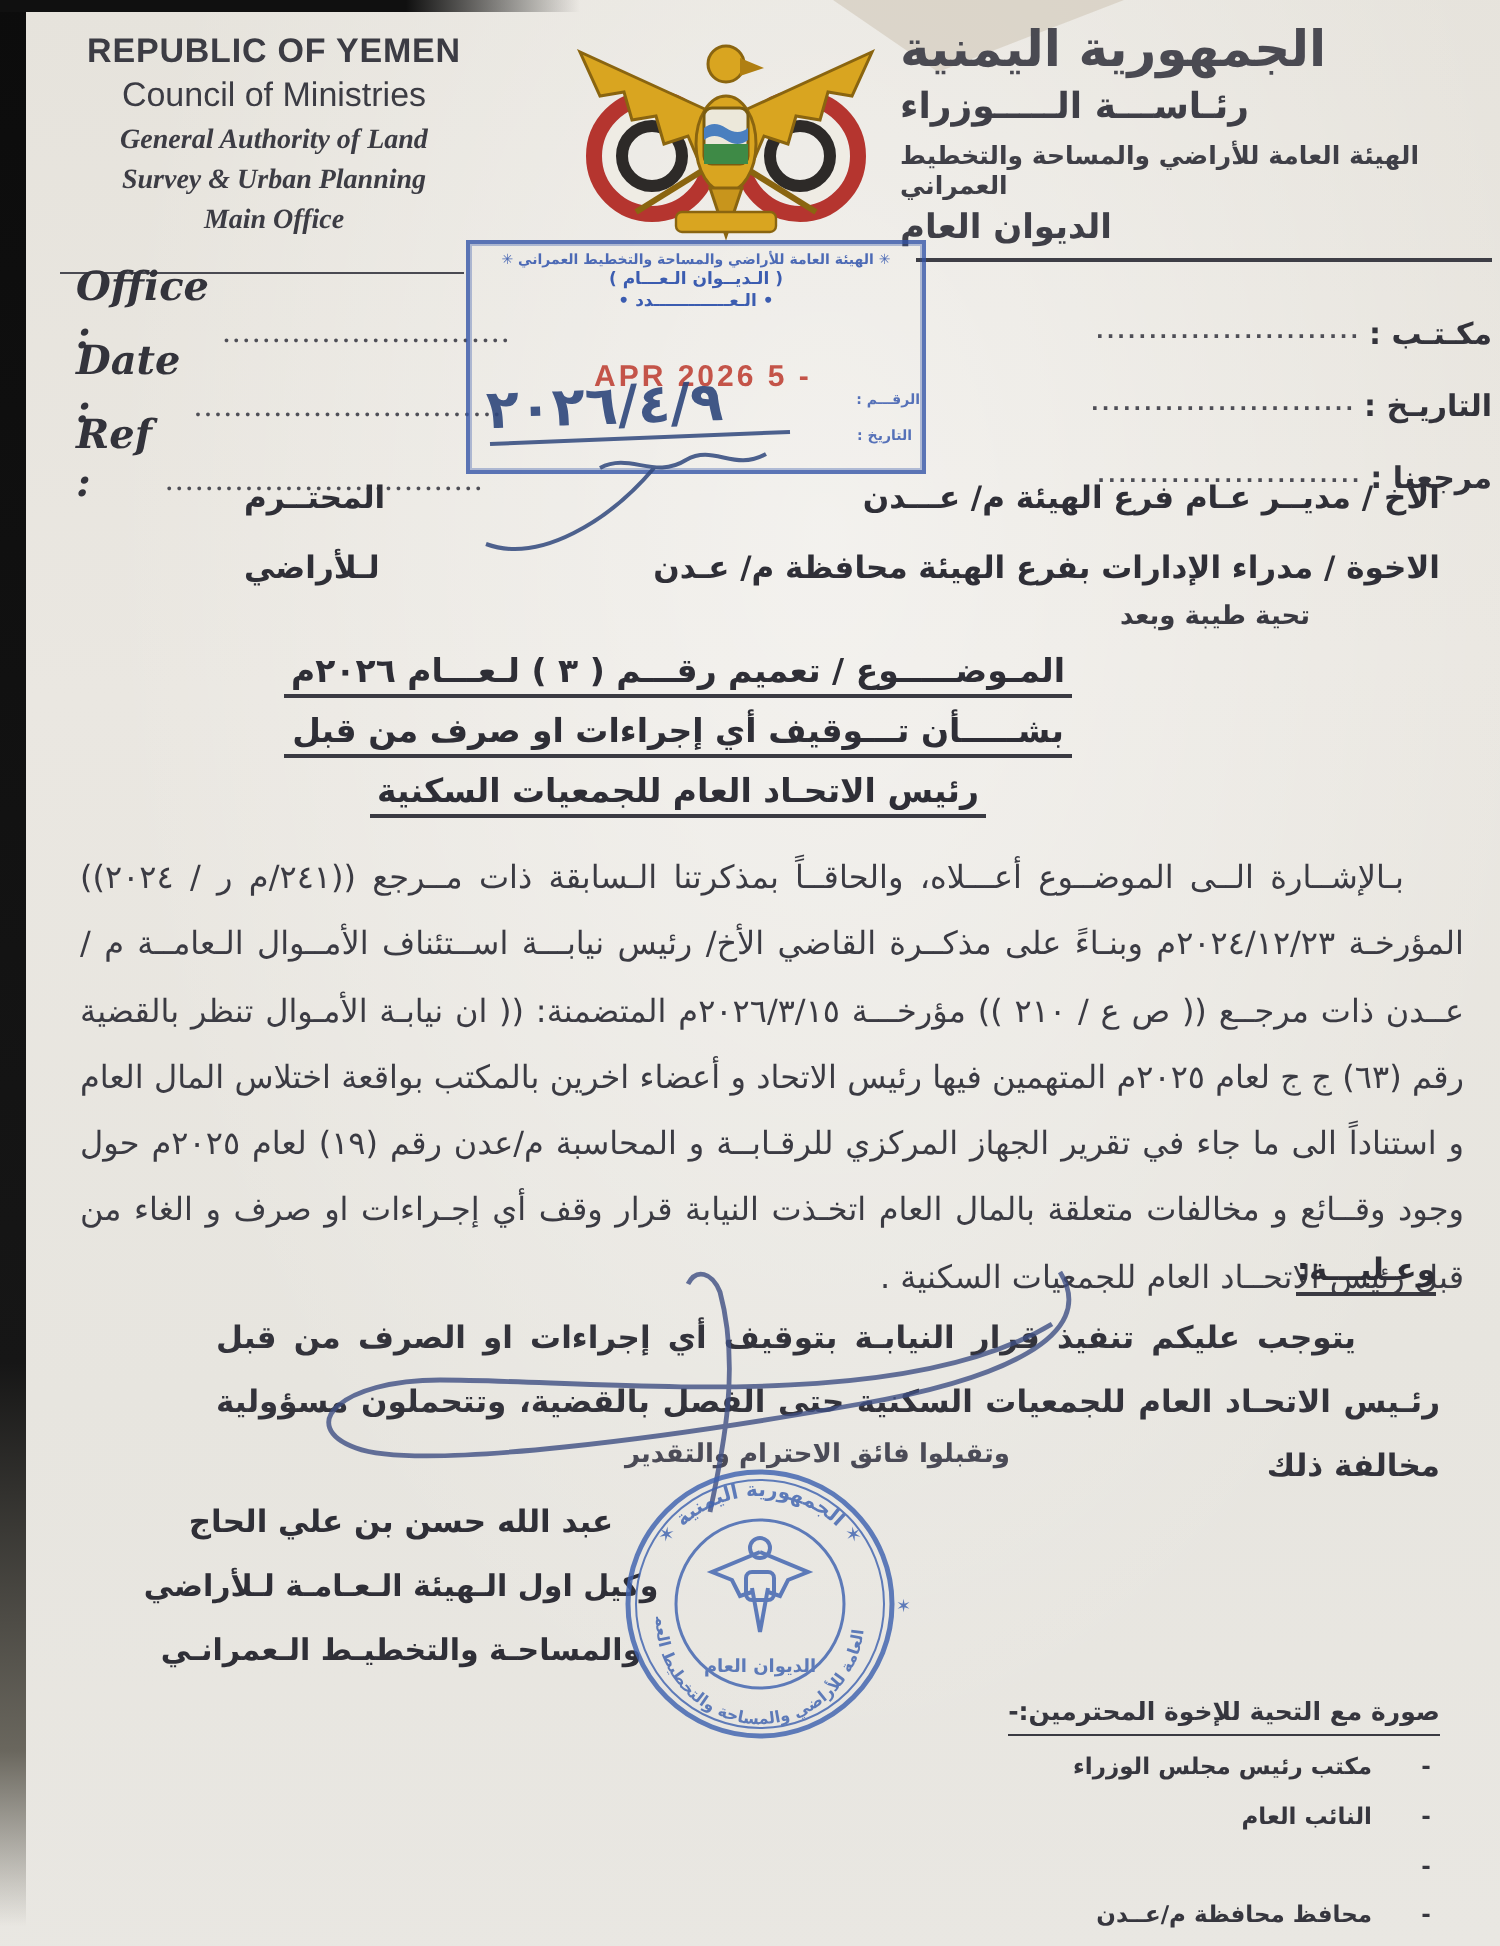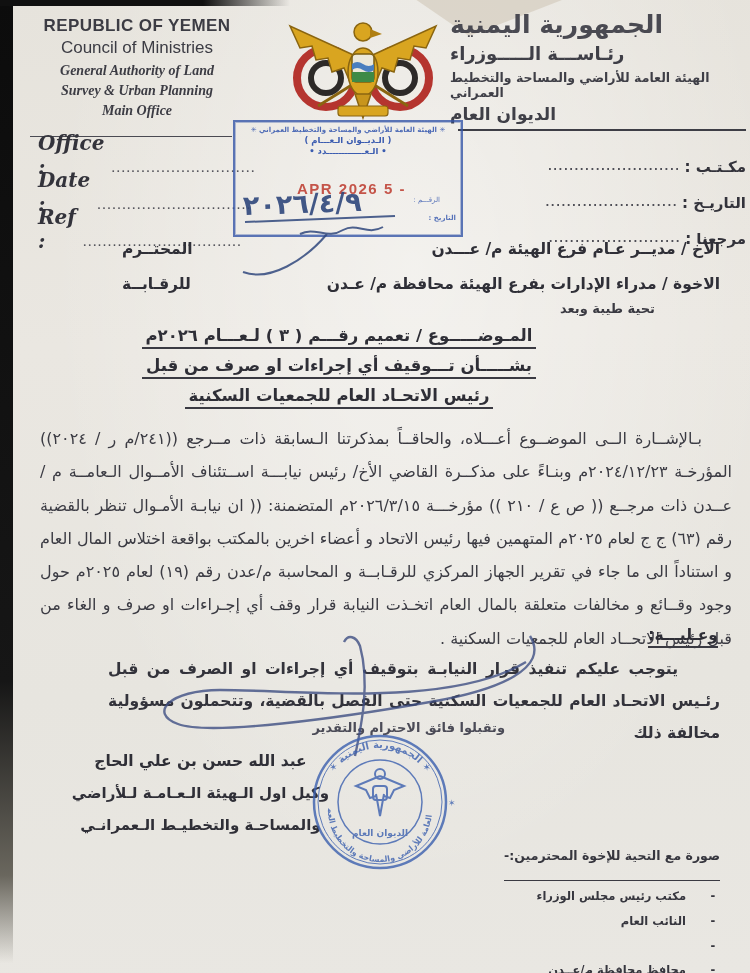--- a/index.html
+++ b/index.html
@@ -42,21 +42,21 @@
   .f-ar .dots{font-size:10px;letter-spacing:1.5px;color:#4e4e56;padding:0 4px 4px 0;}
   
   .stampbox{left:233px;top:120px;width:226px;height:113px;
      border:2.5px solid rgba(52,85,168,.8);box-shadow:0 0 0 1px rgba(52,85,168,.35) inset;
      color:#3b5cb0;text-align:center;overflow:visible;}
   .sb1{font-size:7px;font-weight:700;margin-top:4px;opacity:.9;}
   .sb2{font-size:8.5px;font-weight:700;margin-top:1px;}
   .sb3{font-size:8.5px;font-weight:700;margin-top:1px;}
   .sb-date{position:absolute;left:62px;top:58px;font-family:"Liberation Sans",sans-serif;
      font-size:15px;font-weight:700;letter-spacing:1.5px;color:#c04438;opacity:.9;white-space:nowrap;}
-  .sb-no{position:absolute;right:21px;top:74px;font-size:7px;font-weight:400;opacity:.85;}
+  .sb-no{position:absolute;right:1px;top:74px;font-size:7px;font-weight:700;opacity:.85;}
   .sb-dt{position:absolute;right:5px;top:92px;font-size:7px;font-weight:700;opacity:.85;}
   .sb-hand{position:absolute;left:8px;top:66px;font-size:27px;font-weight:700;color:#2f477c;
      transform:rotate(-2deg);letter-spacing:2px;opacity:.9;white-space:nowrap;}
   .sb-svg{position:absolute;left:-20px;top:0;overflow:visible;}
   
   .rcpt{left:122px;top:240px;width:598px;}
   .rcpt .row{display:flex;direction:rtl;justify-content:space-between;align-items:baseline;height:35px;}
   .rcpt .who{font-size:15.5px;font-weight:700;color:#2f2f37;}
   .rcpt .hon{font-size:15.5px;font-weight:700;color:#2f2f37;}
   .greet{right:95px;top:301px;font-size:13px;font-weight:700;color:#3a3a42;}
@@ -74,21 +74,21 @@
   .salut{left:235px;top:720px;width:270px;direction:rtl;
      font-size:13px;font-weight:600;color:#4b4b57;}
   
   .sig{left:58px;top:752px;width:285px;text-align:center;color:#2f2f37;direction:rtl;}
   .sig .nm{font-size:15.5px;font-weight:700;}
   .sig .t1{font-size:15px;font-weight:700;margin-top:14px;}
   .sig .t2{font-size:15px;font-weight:700;margin-top:14px;}
   
   .cc{right:30px;top:845px;width:330px;direction:rtl;color:#36363e;}
   .cc .hd{display:inline-block;font-size:12.5px;font-weight:700;border-bottom:1.5px solid #3a3a42;
-      padding-bottom:17px;margin-bottom:7px;}
+      padding-bottom:4px;margin-bottom:7px;}
   .cc .it{display:flex;direction:rtl;column-gap:20px;font-size:11.5px;font-weight:600;line-height:1.55;
       margin-bottom:7px;}
   .cc .dash{width:14px;text-align:center;}
   svg{display:block;}
 </style>
 </head>
 <body>
 
 <div id="page">
 
@@ -195,21 +195,21 @@
     </svg>
   </div>
 
   <div class="abs rcpt">
     <div class="row">
       <span class="who">الأخ /  مديــر عـام فرع الهيئة م/ عـــدن</span>
       <span class="hon">المحتــرم</span>
     </div>
     <div class="row">
       <span class="who">الاخوة /  مدراء الإدارات بفرع الهيئة محافظة م/ عـدن</span>
-      <span class="hon">للرقـابــة</span>
+      <span class="hon">لـلأراضي</span>
     </div>
   </div>
   <div class="abs greet ar">تحية طيبة وبعد</div>
 
   <div class="abs subject">
     <div><span class="ln">المـوضـــــوع / تعميم رقـــم ( ٣ ) لـعـــام ٢٠٢٦م</span></div>
     <div><span class="ln">بشـــــأن تـــوقيف أي إجراءات او صرف من قبل</span></div>
     <div><span class="ln">رئيس الاتحـاد العام للجمعيات السكنية</span></div>
   </div>
 

